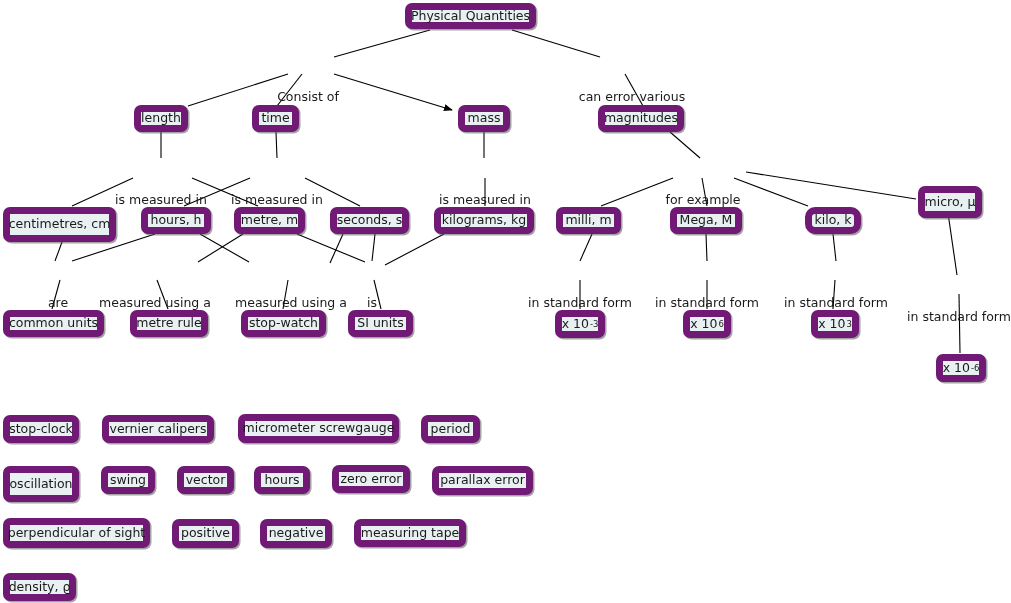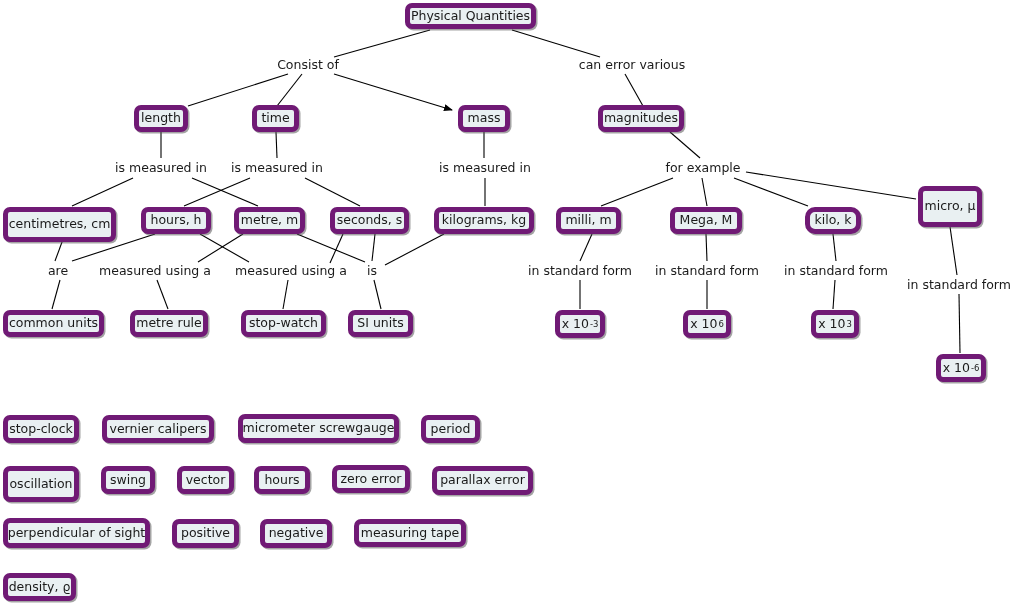--- a/index.html
+++ b/index.html
@@ -24,41 +24,42 @@
     position: absolute;
     left: 0; top: 0;
     width: 1011px;
     height: 603px;
     pointer-events: none;
   }
   .node {
     position: absolute;
     box-sizing: border-box;
     background: #e9f0f2;
-    border: 5px solid #701a75;
+    border: 7px solid #701a75;
     border-radius: 7px;
     box-shadow: 1.5px 1.5px 0 rgba(90,90,90,0.55);
     color: #1a1a1a;
     font-size: 12.5px;
     line-height: 1;
     display: flex;
     align-items: center;
     justify-content: center;
     white-space: nowrap;
     padding: 0 13px;
     height: 26px;
   }
   .linklabel {
     position: absolute;
     color: #1a1a1a;
     font-size: 12.5px;
     line-height: 1;
     white-space: nowrap;
     background: transparent;
     transform: translate(-50%, -50%);
+    margin-top: 32px;
   }
   .sup {
     font-size: 8.5px;
     vertical-align: super;
     line-height: 0;
     margin-left: 1px;
   }
   .node .lbl {
     display: inline-block;
   }
@@ -148,21 +149,21 @@
       </div>
       <div class="node" style="left: 556px; top: 207px; width: 65px; height: 27px;">
         <span class="lbl">milli, m</span>
       </div>
       <div class="node" style="left: 670px; top: 207px; width: 72px; height: 27px;">
         <span class="lbl">Mega, M</span>
       </div>
       <div class="node" style="left: 805px; top: 207px; width: 56px; height: 27px; border-radius: 10px;">
         <span class="lbl">kilo, k</span>
       </div>
-      <div class="node" style="left: 918px; top: 186px; width: 64px; height: 41px; text-align: right;">
+      <div class="node" style="left: 918px; top: 186px; width: 64px; height: 32px; text-align: right;">
         <span class="lbl">micro, μ</span>
       </div>
       <div class="node" style="left: 3px; top: 310px; width: 101px; height: 27px;">
         <span class="lbl">common units</span>
       </div>
       <div class="node" style="left: 130px; top: 310px; width: 78px; height: 27px;">
         <span class="lbl">metre rule</span>
       </div>
       <div class="node" style="left: 241px; top: 310px; width: 85px; height: 27px;">
         <span class="lbl">stop-watch</span>

